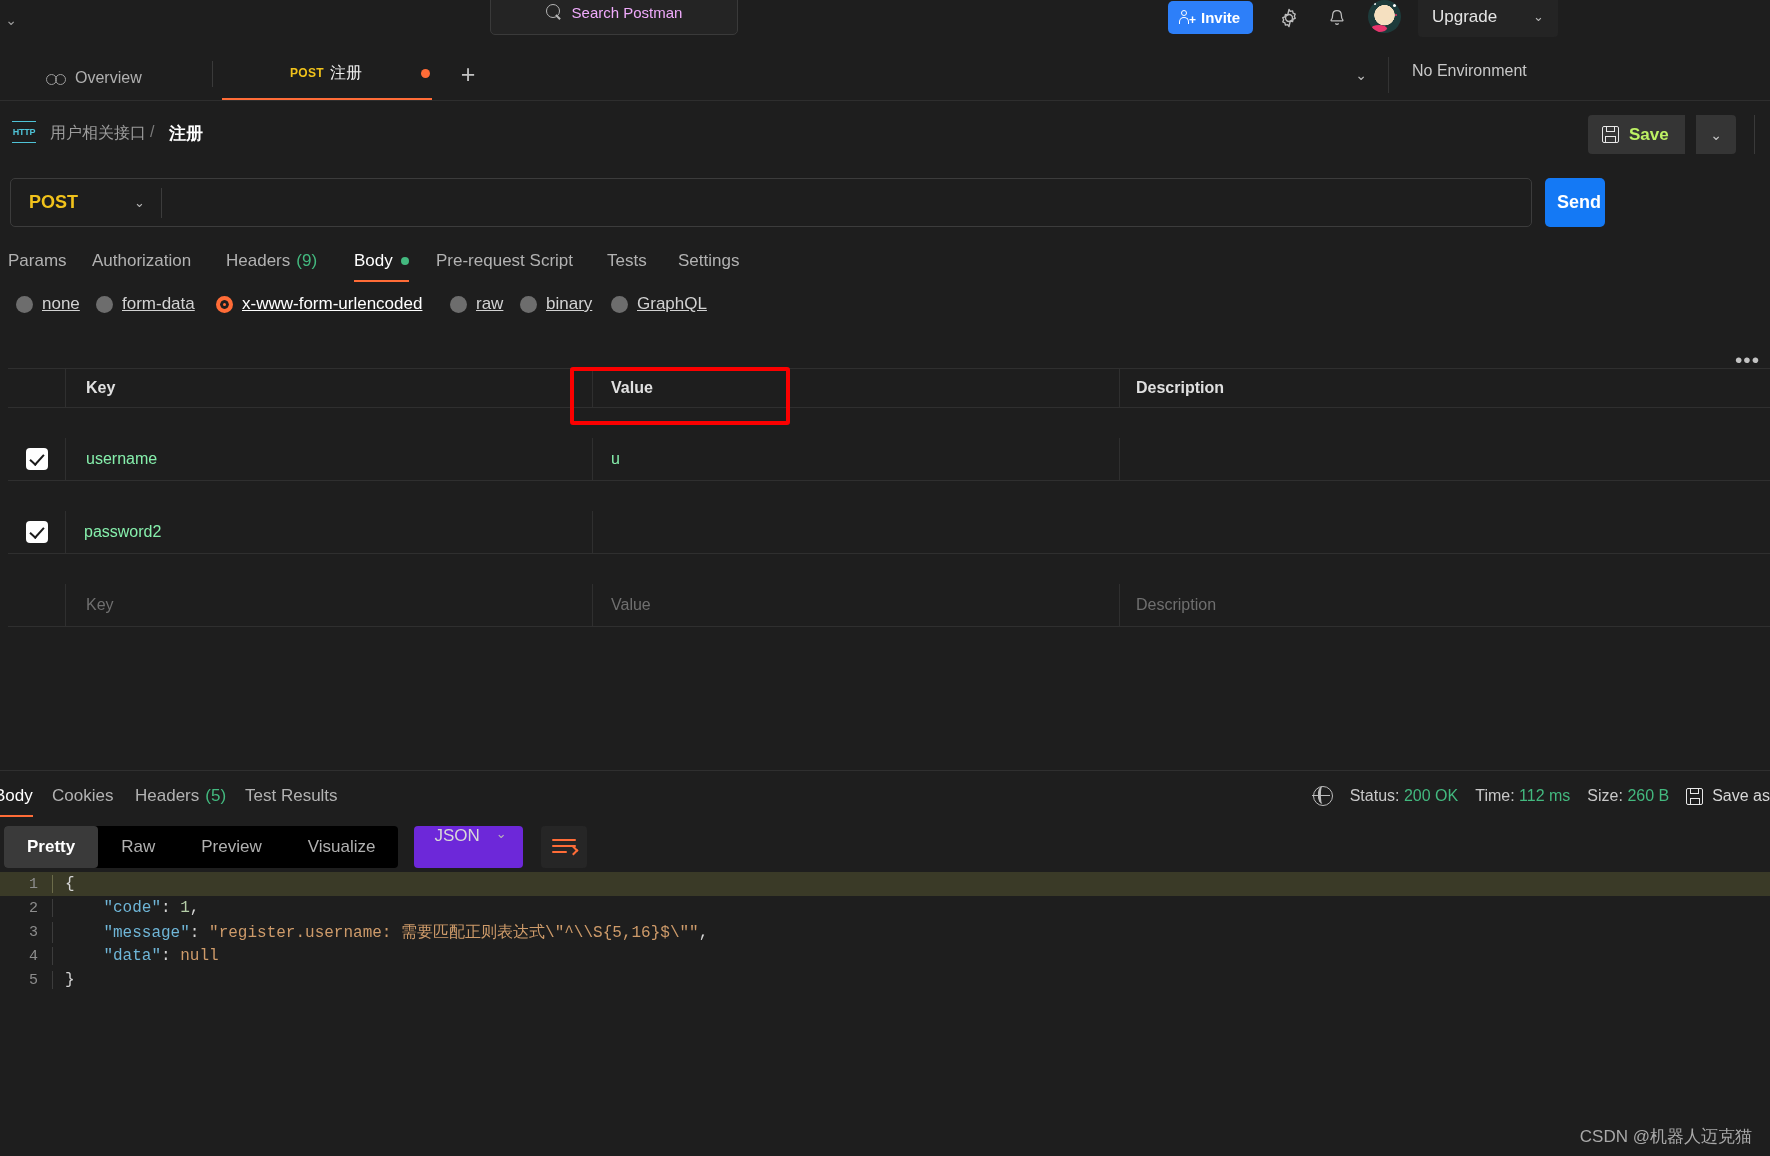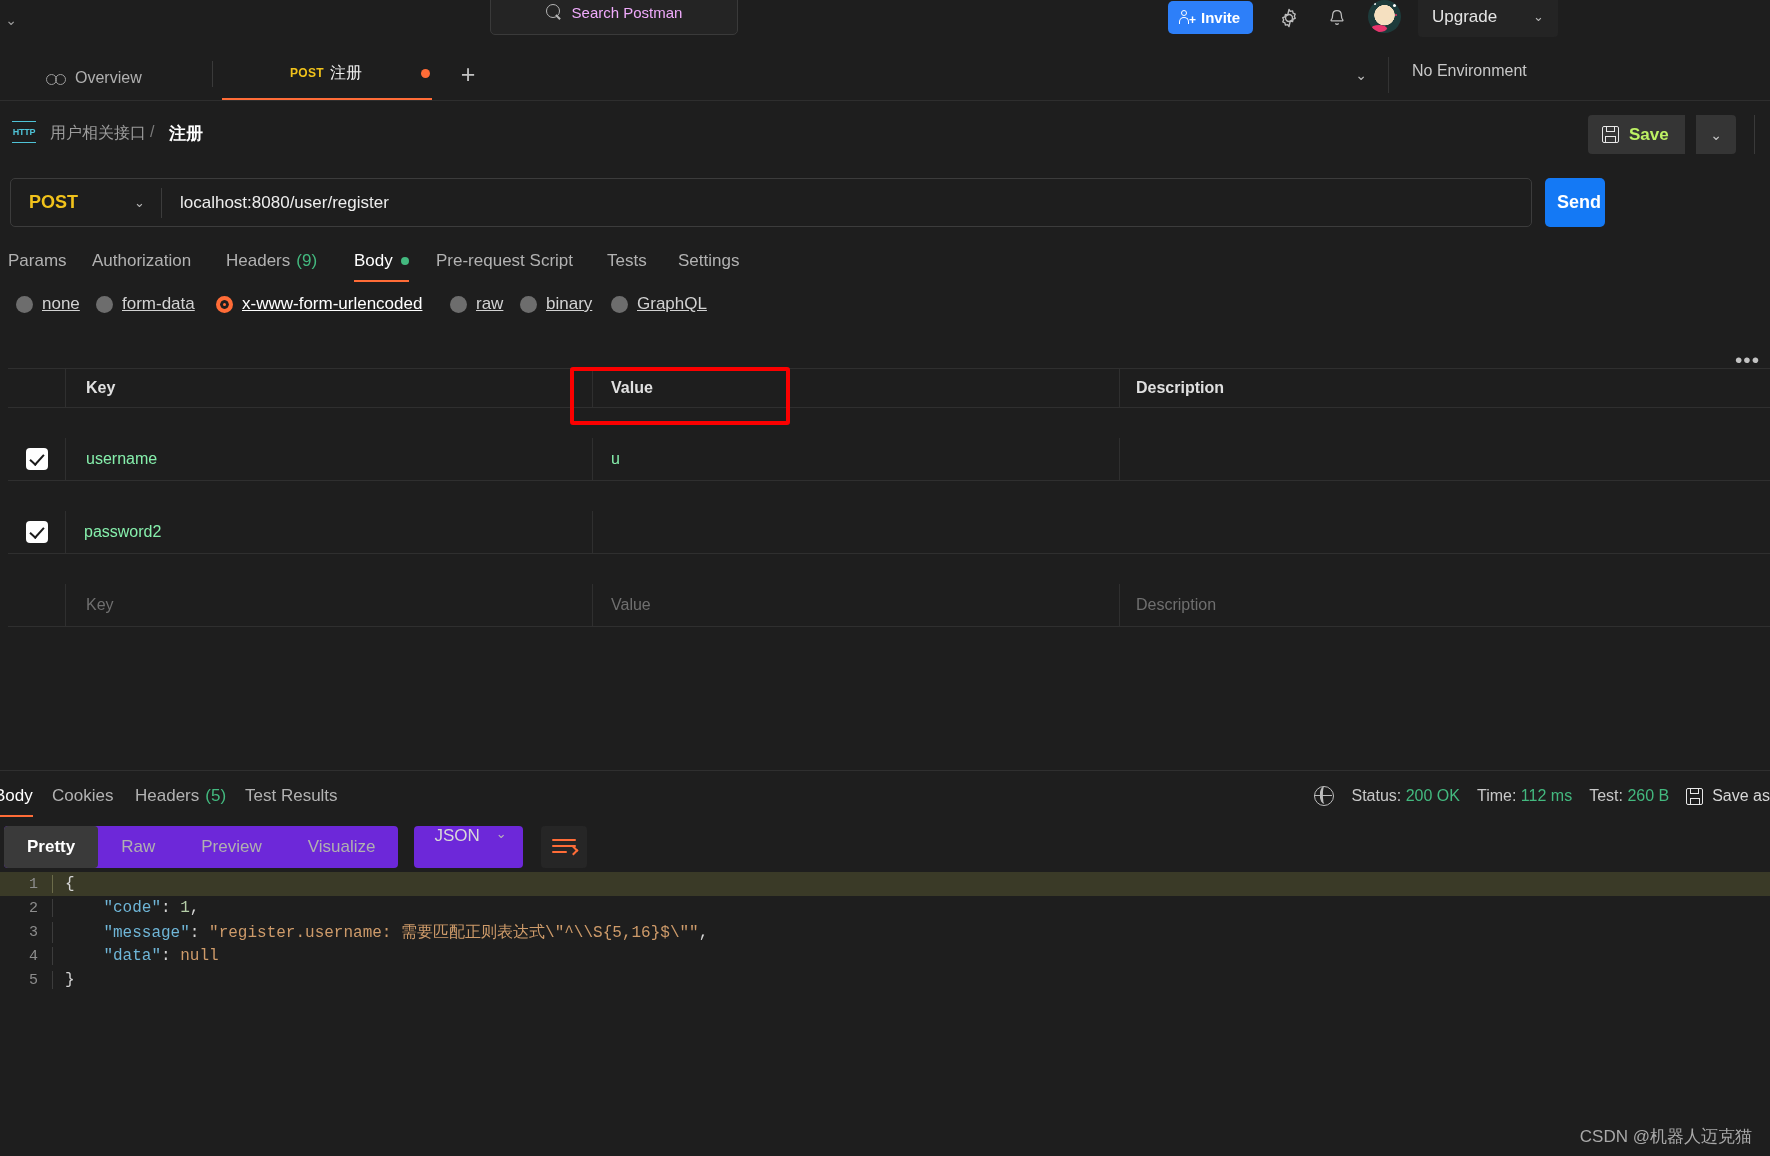--- a/index.html
+++ b/index.html
@@ -213,21 +213,21 @@
     border-left:1.5px solid #bcbcbc; border-radius:50%; transform: scaleX(3.2); }
   .globe::after { content:""; position:absolute; left:-1.5px; top:7.5px; width:18px; height:2px;
     border-top:1.5px solid #bcbcbc; }
   .stat { font-size: 16px; color: #c8c8c8; white-space: nowrap; }
   .stat b { color: #43b97f; font-weight: normal; }
   .saveas { display: flex; align-items: center; gap: 9px; cursor: pointer; }
   .saveas .lbl { font-size: 16px; color: #d6d6d6; }
 
   
   .viewbar { position: absolute; left: 4px; top: 826px; height: 42px; display: flex; align-items: center; gap: 8px; }
-  .seg { height: 42px; background: #6d28d9; border-radius: 4px; display: flex; align-items: center; }
+  .seg { height: 42px; background: #000000; border-radius: 4px; display: flex; align-items: center; }
   .seg-item { height: 42px; padding: 0 23px; display: flex; align-items: center;
     font-size: 17px; color: #b0b0b0; cursor: pointer; border-radius: 4px; }
   .seg-item.active { background: #3a3a3a; color: #ffffff; font-weight: bold; }
   .lang-sel { height: 42px; background: #6d28d9; border-radius: 4px; display: flex; align-items: flex-start;
     gap: 16px; padding: 0 16px 0 20px; cursor: pointer; margin-left: 8px; }
   .lang-label { font-size: 17px; color: #d8d8d8; }
   .wrap-btn { width: 46px; height: 42px; background: #262626; border-radius: 4px; margin-left: 10px;
     display:flex; align-items:center; justify-content:center; cursor: pointer; position: relative; }
   .wrap-btn i { display:block; position:absolute; background:#ff6c37; height:2px; left:11px; border-radius:1px;}
   .wrap-btn i:nth-child(1){ top:13px; width:24px;}
@@ -333,21 +333,20 @@
     <div class="save-caret">⌄</div>
     <div class="right-rule"></div>
   </div>
 
   <div class="urlbar">
     <div class="method-sel">
       <span class="method-label">POST</span>
       <span class="caret">⌄</span>
     </div>
     <div class="method-vsep"></div>
-    <div class="url-input" placeholder="Enter URL or paste text">localhost:8080/user/register</div>
   </div>
   <div class="send-btn">Send</div>
 
   <div class="reqtabs">
     <div class="reqtab" style="left:8px">
       <span>Params</span>
     </div>
     <div class="reqtab" style="left:92px">
       <span>Authorization</span>
     </div>
@@ -478,21 +477,21 @@
     <span class="globe"></span>
     <span class="stat">
       <span>Status:</span>
       <b>200 OK</b>
     </span>
     <span class="stat">
       <span>Time:</span>
       <b>112 ms</b>
     </span>
     <span class="stat">
-      <span>Test:</span>
+      <span>Size:</span>
       <b>260 B</b>
     </span>
     <span class="saveas">
       <span class="floppy"></span>
       <span class="lbl">Save as</span>
     </span>
   </div>
 
   <div class="viewbar">
     <div class="seg">

